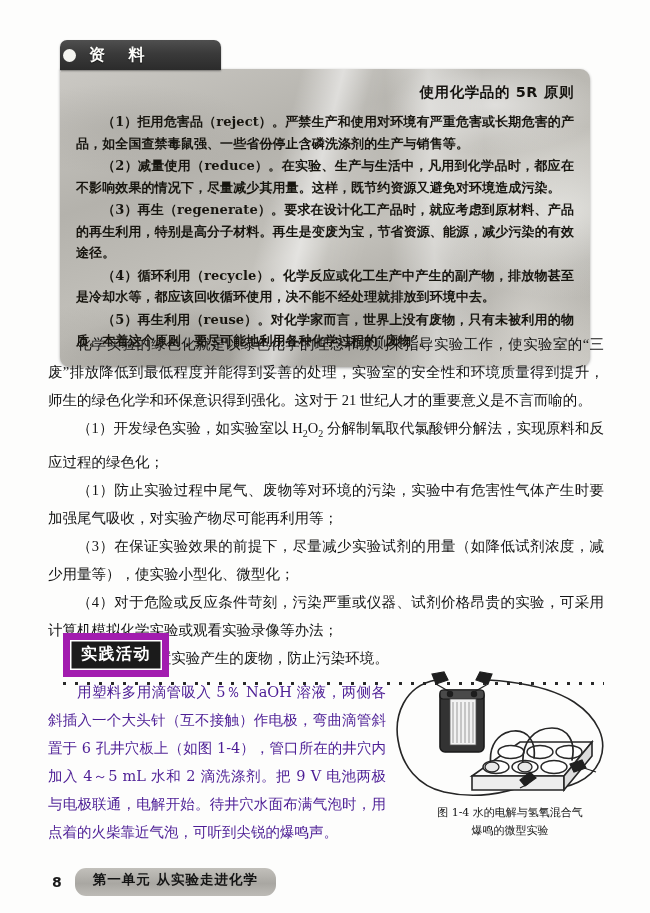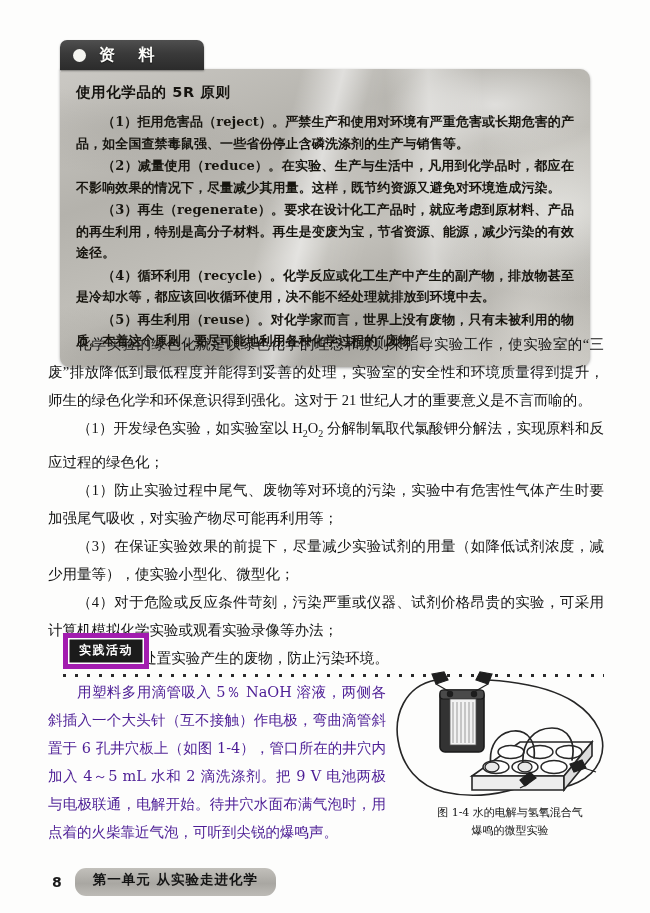--- a/index.html
+++ b/index.html
@@ -26,27 +26,27 @@
   .data-box-wrap {
     position: absolute;
     left: 60px;
     top: 40px;
     width: 530px;
   }
 
   .tab-label {
     position: relative;
     z-index: 4;
-    width: 144px;
+    width: 161px;
     height: 30px;
     background: linear-gradient(180deg, #4f4f4f 0%, #3a3a3a 45%, #2b2b2b 100%);
     border-radius: 7px 7px 0 0;
     display: flex;
     align-items: center;
-    padding-left: 13px;
+    padding-left: 3px;
     box-sizing: border-box;
     box-shadow: 0 1px 2px rgba(0,0,0,.4);
     text-align: center;
   }
   .tab-dot {
     width: 13px;
     height: 13px;
     border-radius: 50%;
     background: #f4f4f0;
     margin-right: 13px;
@@ -88,21 +88,21 @@
     pointer-events: none;
     background-image:
       linear-gradient(104deg, rgba(255,255,255,0) 40%, rgba(255,255,255,.55) 47%, rgba(255,255,255,.10) 52%, rgba(255,255,255,0) 58%),
       linear-gradient(88deg, rgba(255,255,255,0) 62%, rgba(250,250,248,.45) 70%, rgba(255,255,255,0) 80%);
     mix-blend-mode: screen;
   }
 
   .box-title {
     position: relative;
     z-index: 2;
-    text-align: left;
+    text-align: right;
     font-size: 14.5px;
     font-weight: bold;
     color: #15130f;
     margin: 2px 0 9px 0;
     letter-spacing: .6px;
   }
   .box-p {
     position: relative;
     z-index: 2;
     font-size: 13px;
@@ -138,25 +138,25 @@
   .activity-head {
     position: absolute;
     left: 63px;
     top: 633px;
     width: 541px;
   }
   .activity-badge {
     display: inline-block;
     background: #1b1b1b;
     color: #ffffff;
-    font-size: 12px;
+    font-size: 16px;
     font-weight: bold;
     letter-spacing: 1.5px;
     padding: 4px 11px 5px 11px;
-    border: 5px solid #a21caf;
+    border: 7px solid #a21caf;
     box-shadow: inset 0 0 0 1.5px #ffffff;
     font-family: "DejaVu Sans", "Liberation Sans", sans-serif;
   }
   .dot-rule {
     margin-top: 5px;
     height: 3px;
     width: 100%;
     background-image: repeating-linear-gradient(90deg, #2a2a2a 0 3px, rgba(0,0,0,0) 3px 12px);
   }
 

